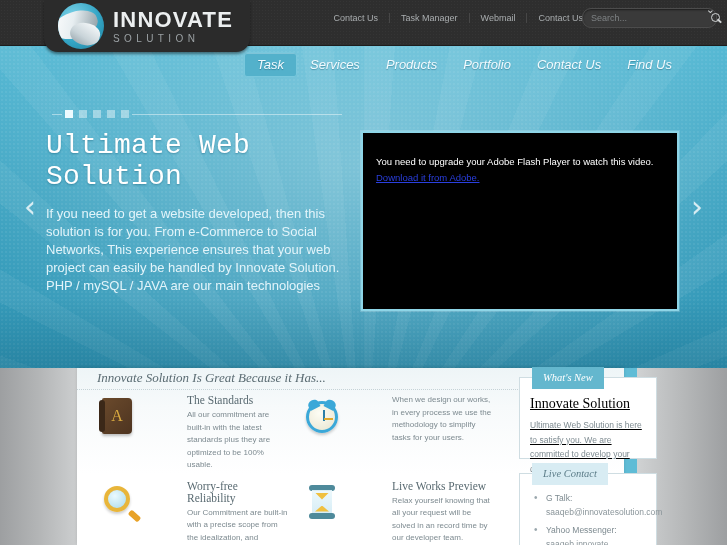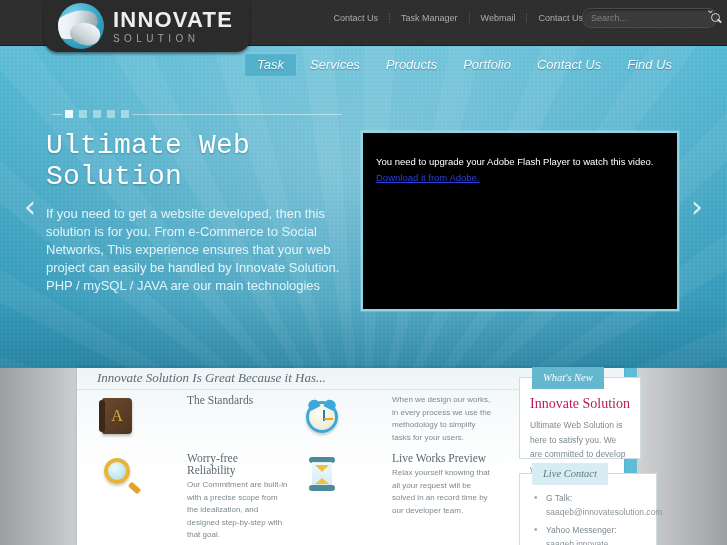--- a/index.html
+++ b/index.html
@@ -271,32 +271,32 @@
   .box{
     position:absolute; border:1px solid #cfdde2; background:#ffffff;
   }
   .box-tab{
     position:absolute; top:-11px; left:12px; height:22px; padding:0 11px;
     background:#64b7ce; color:#ffffff; font-family:"Liberation Serif",serif;
     font-style:italic; font-size:10.5px; line-height:22px; white-space:nowrap;
   }
   .box-tab.pale{ background:#d8ecf3; color:#5b7c88; }
   .box-title{
-    font-family:"Liberation Serif",serif; font-size:14px; color:#be185d;
+    font-family:"Liberation Serif",serif; font-size:14px; color:#000000;
     margin:18px 0 6px 10px;
   }
   .box-body{ font-size:8.5px; color:#7d8a90; line-height:14.5px; margin:0 12px 0 10px; }
 
   .contact-list{ list-style:none; margin:18px 0 0 14px; }
   .contact-list li{ font-size:8.5px; color:#7d8a90; line-height:13.5px; margin-bottom:5px; position:relative; padding-left:12px; }
   .contact-list li:before{ content:'•'; position:absolute; left:0; top:-1px; color:#9aa7ad; font-size:10px; }
   .contact-list .val{ display:block; color:#8a959a; }
 
   
-  #whatsnew{ position:absolute; left:519px; top:377px; width:122px; height:82px; z-index:4; }
+  #whatsnew{ position:absolute; left:519px; top:377px; width:138px; height:82px; z-index:4;text-decoration:underline; }
   #livecontact{ position:absolute; left:519px; top:473px; width:138px; height:78px; z-index:4; }
 </style>
 </head>
 <body>
 
 <div id="page">
   <div class="side-gray"></div>
 
   <div class="hero">
     <div class="rays"></div>
@@ -349,20 +349,21 @@
     <div class="features">
 
       <div class="feature">
         <div class="feat-ico">
           <div class="ic">
               <div class="ic-book"></div>
             </div>
         </div>
         <div class="feat-txt">
           <div class="feat-title">The Standards</div>
+          <div class="feat-desc">All our commitment are built-in with the latest standards plus they are optimized to be 100% usable.</div>
         </div>
       </div>
 
       <div class="feature">
         <div class="feat-ico">
           <div class="ic">
             <div class="ic-clock">
                 <span class="ic-bell l"></span>
                 <span class="ic-bell r"></span>
               </div>

